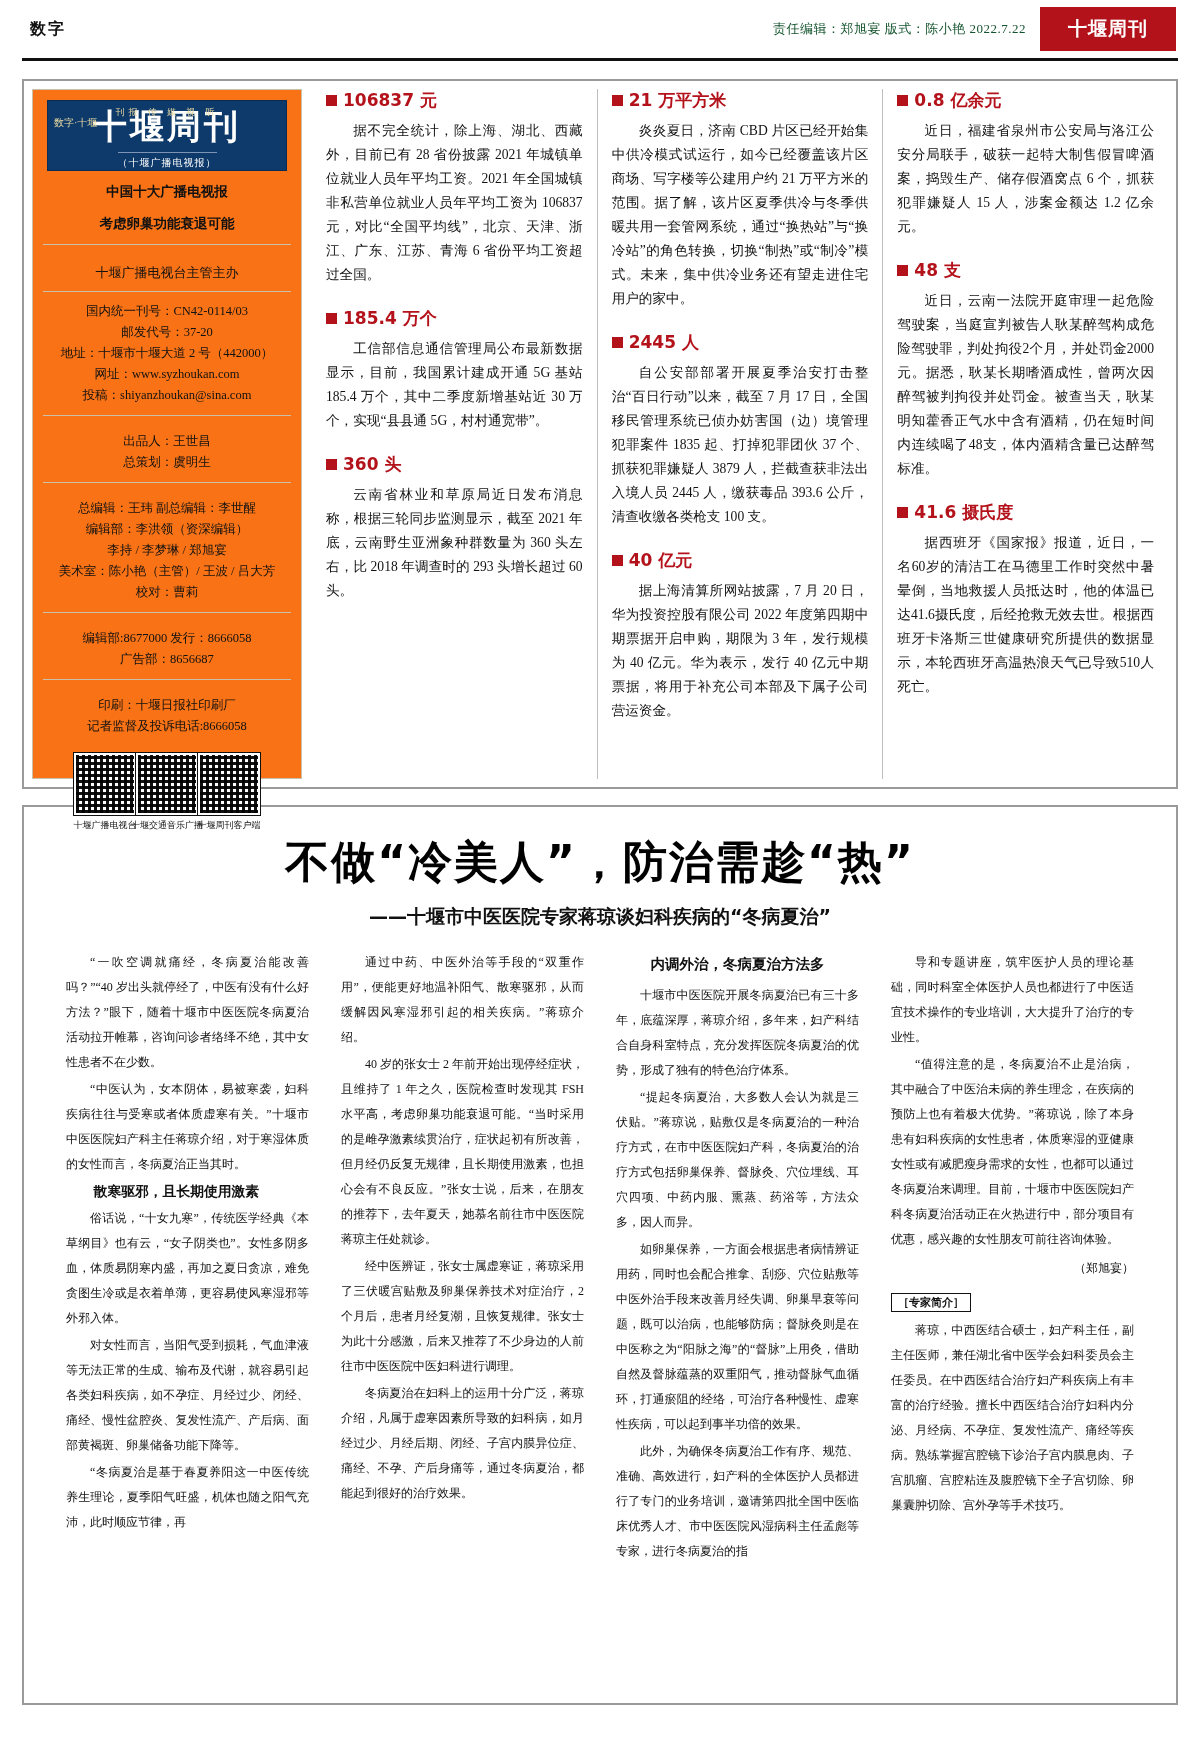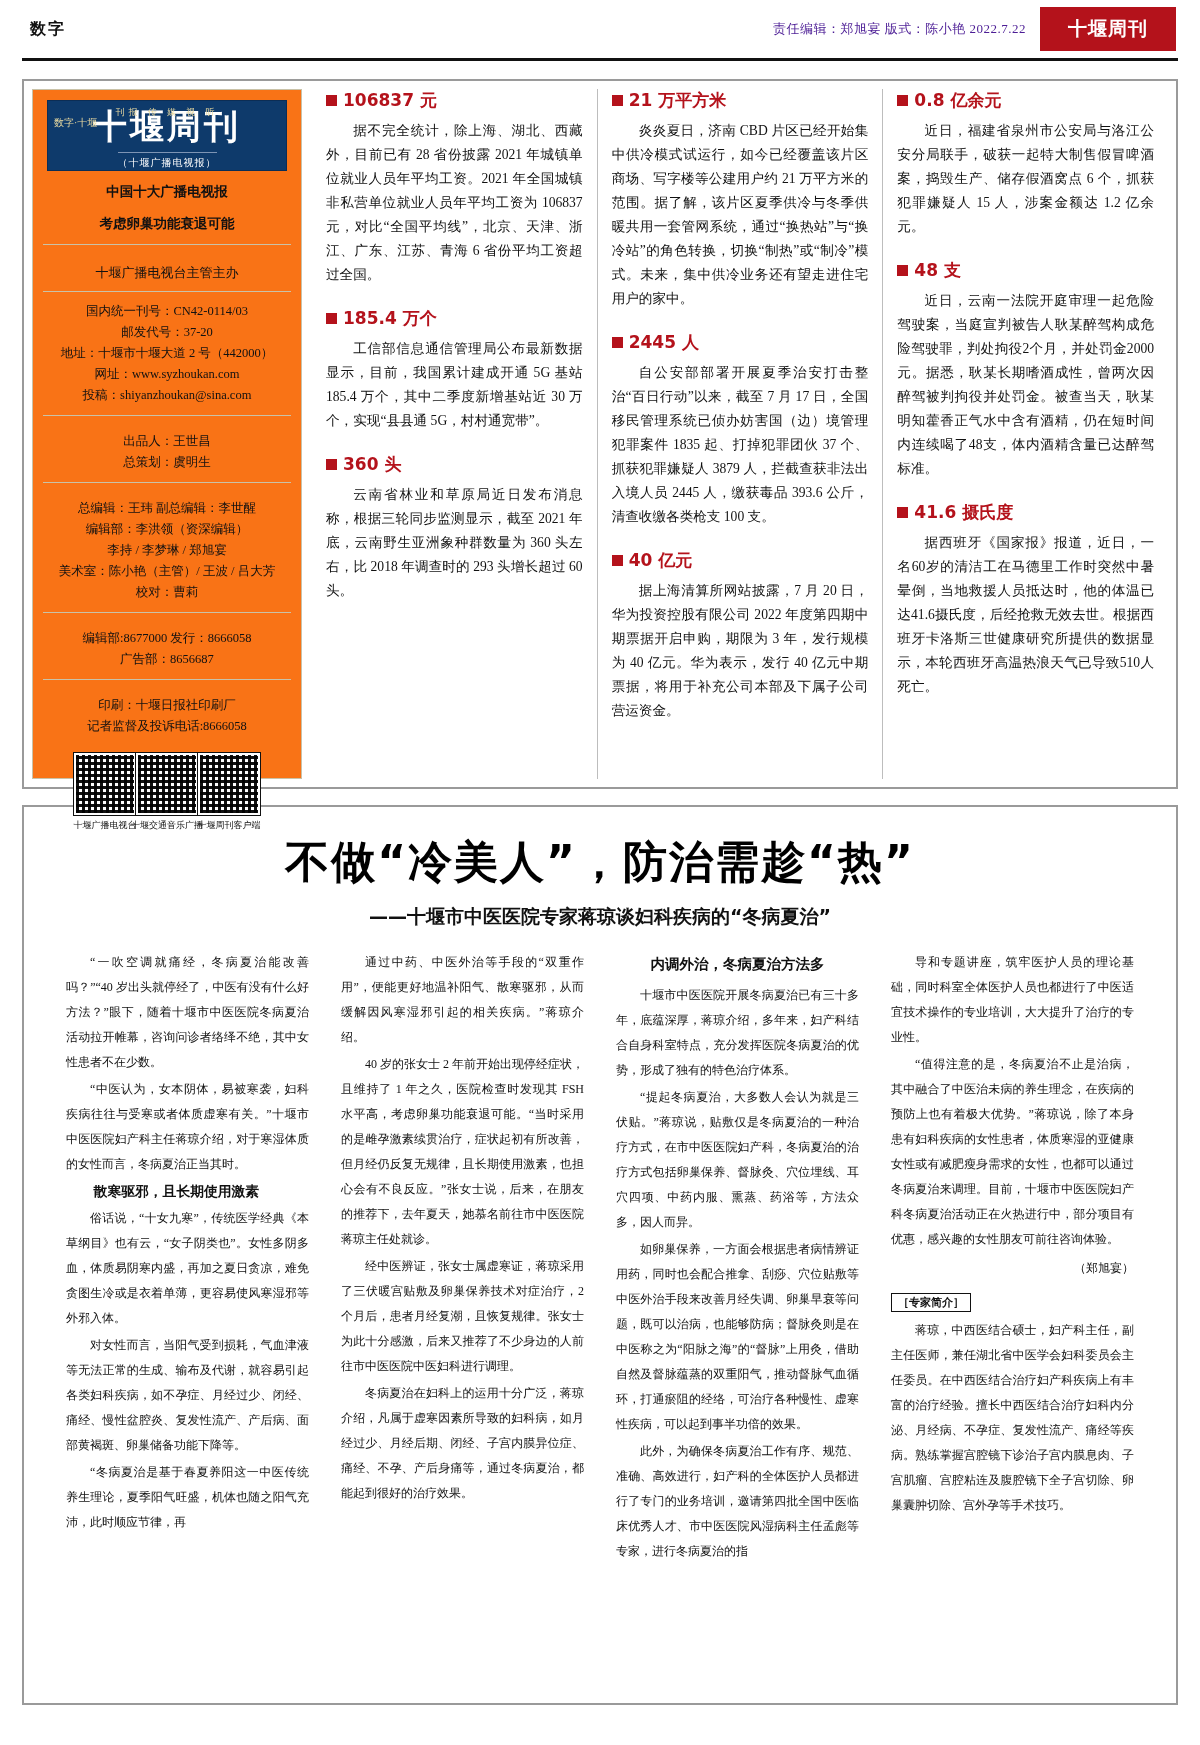--- a/index.html
+++ b/index.html
@@ -20,21 +20,21 @@
     border-bottom:3px solid #111;
     display:flex;align-items:center;
   }
   .masthead .section{
     font-family:"DejaVu Sans", sans-serif;
     font-weight:bold;font-size:16px;letter-spacing:2px;color:#111;
     padding-left:8px;
   }
   .masthead .credit{
     margin-left:auto;
-    font-size:13px;color:#4c1d95;
+    font-size:13px;color:#14532d;
     padding-right:14px;
     letter-spacing:.5px;
     white-space:nowrap;
   }
   .masthead .brandbox{
     width:132px;height:40px;
     border:2px solid #b4121b;
     background:#b4121b;
     display:flex;align-items:center;justify-content:center;
     margin-right:2px;

